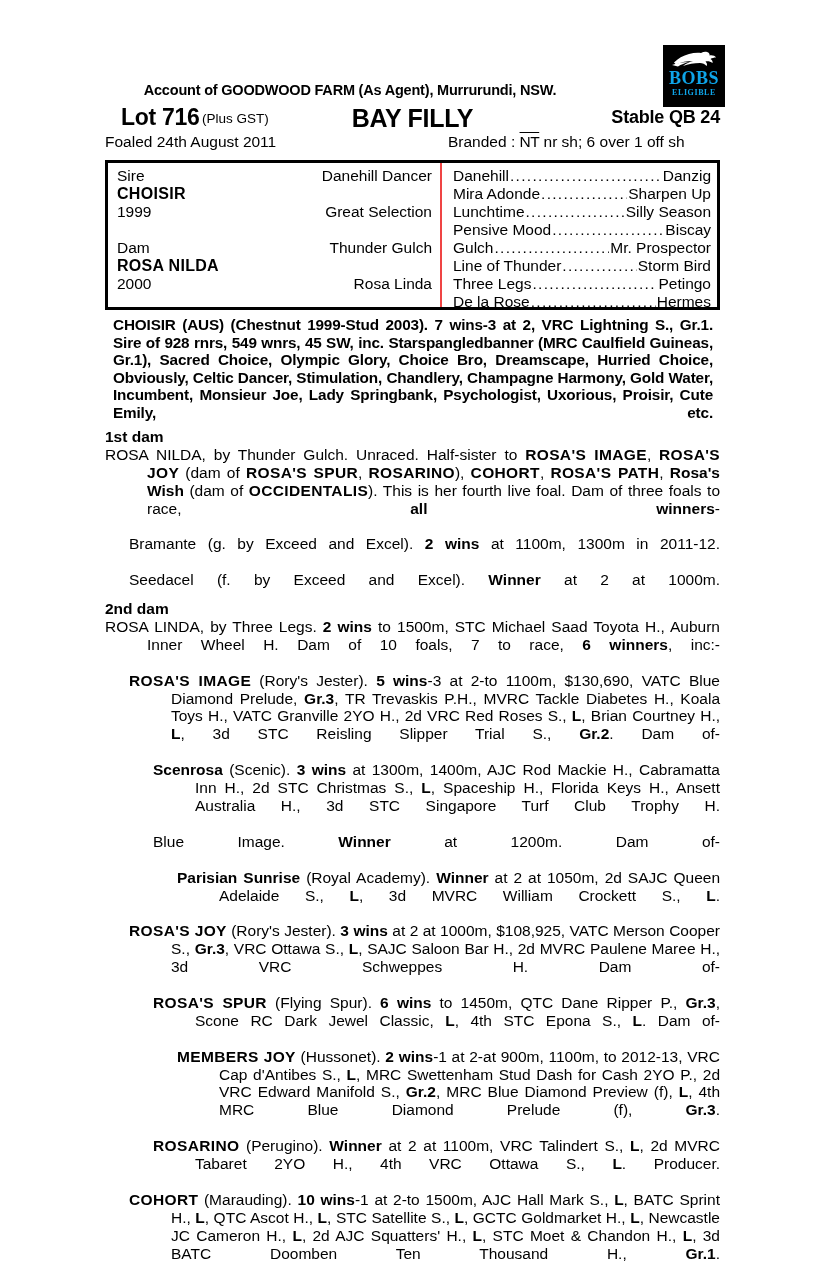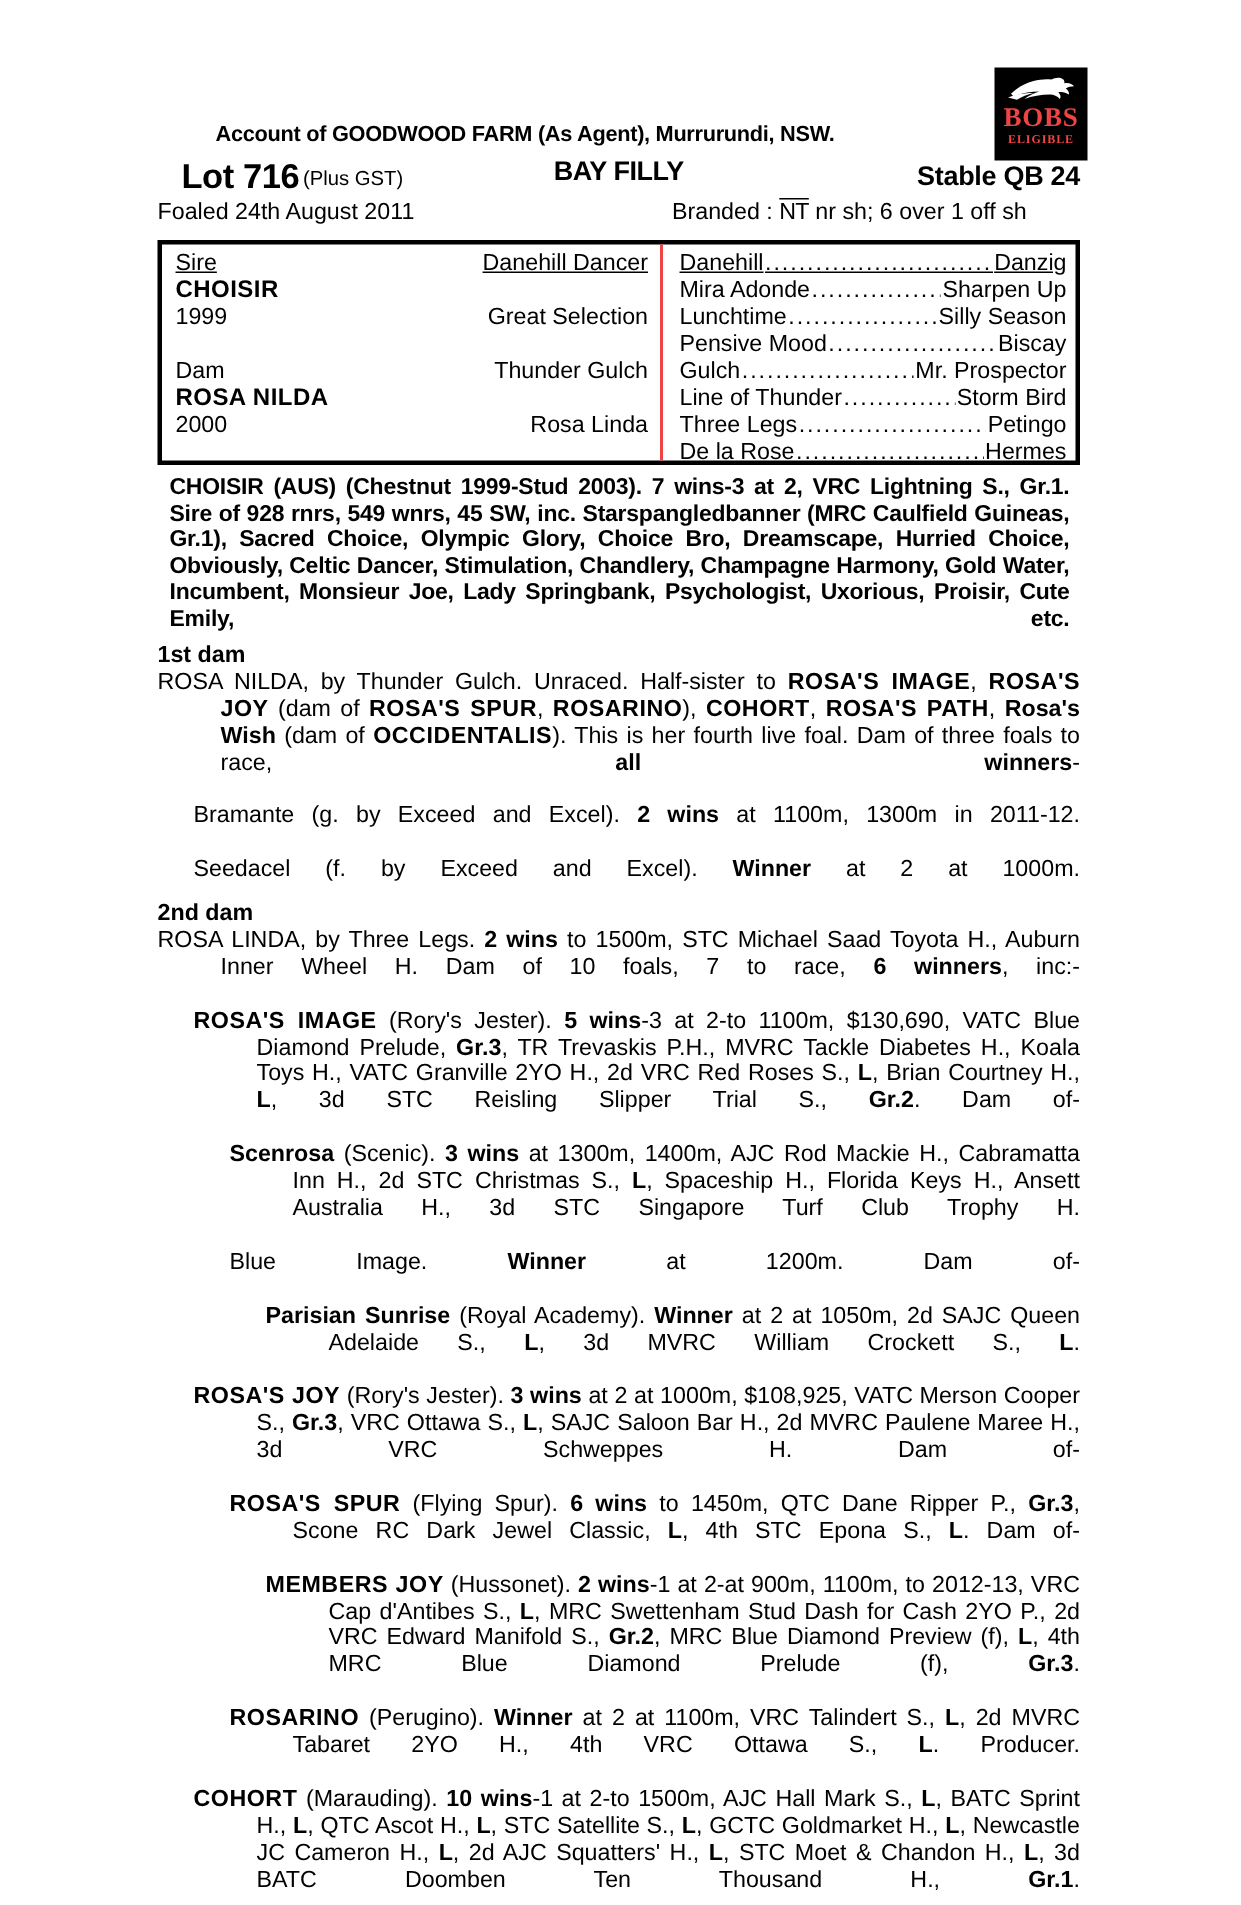--- a/index.html
+++ b/index.html
@@ -27,21 +27,21 @@
     width: 827px;
     height: 152px;
   }
   .bobs-logo {
     position: absolute;
     left: 663px;
     top: 45px;
     width: 62px;
     height: 62px;
     background: #000000;
-    color: #ef4444;
+    color: #0ea5e9;
     text-align: center;
     overflow: hidden;
   }
   .bobs-horse {
     width: 46px;
     height: 20px;
     margin: 4px auto 0 auto;
     display: block;
   }
   .bobs-word {
@@ -94,21 +94,21 @@
     top: 7px;
     font-size: 13.5px;
     font-weight: normal;
   }
   .sex-title {
     position: absolute;
     left: 0;
     top: 0;
     width: 615px;
     text-align: center;
-    font-size: 18px;
+    font-size: 25px;
     font-weight: bold;
     letter-spacing: -0.3px;
   }
   .stable {
     position: absolute;
     right: 0;
     top: 3px;
     font-size: 18px;
     font-weight: bold;
     letter-spacing: -0.2px;
@@ -178,21 +178,21 @@
     flex: 1 1 auto;
     overflow: hidden;
     white-space: nowrap;
     letter-spacing: 1.3px;
     margin: 0 1px;
     min-width: 6px;
   }
   .ped-gp .gp { white-space: nowrap; }
 
   
-  .r0 { top: 4px; text-decoration: underline; }   .r1 { top: 22px; }  .r2 { top: 40px; }  .r3 { top: 58px; }
+  .r0 { top: 4px; }   .r1 { top: 22px; }  .r2 { top: 40px; }  .r3 { top: 58px; }
   .r4 { top: 76px; }  .r5 { top: 94px; }  .r6 { top: 112px; } .r7 { top: 130px; }
 
   
   .sire-desc {
     position: absolute;
     left: 113px;
     top: 316px;
     width: 600px;
     font-size: 15.3px;
     font-weight: bold;

